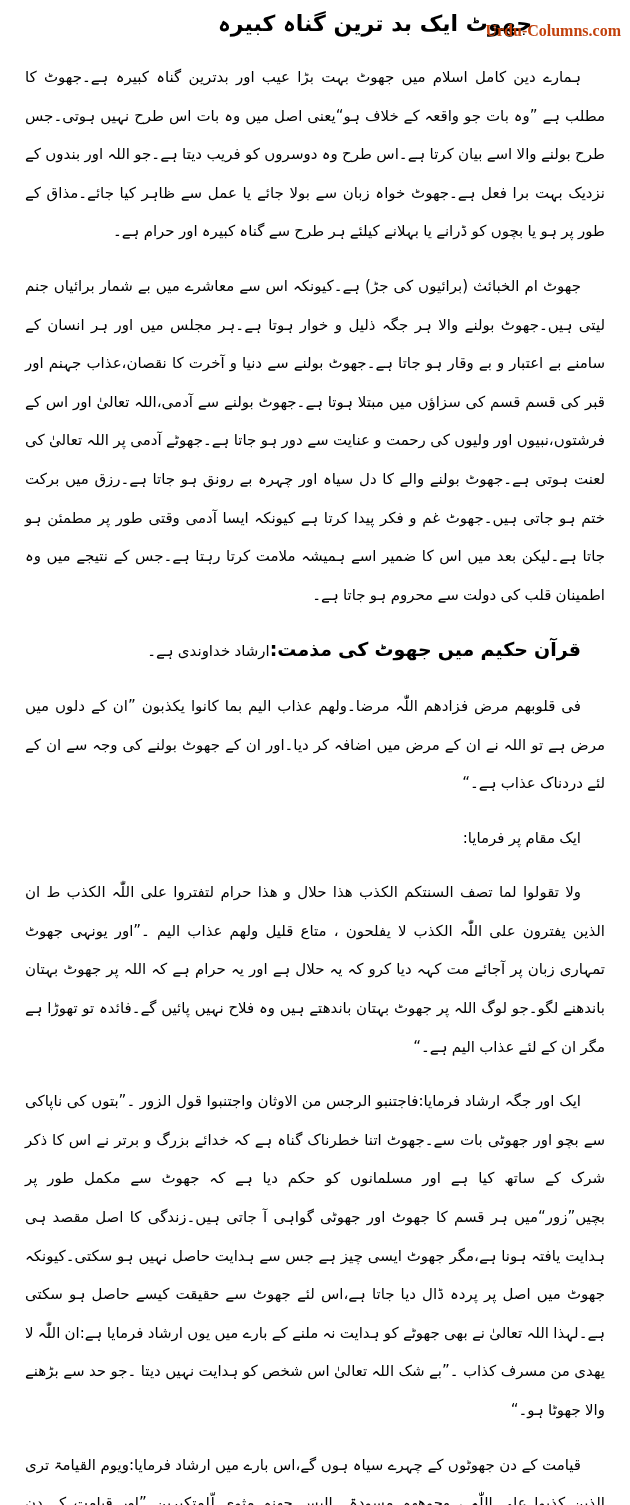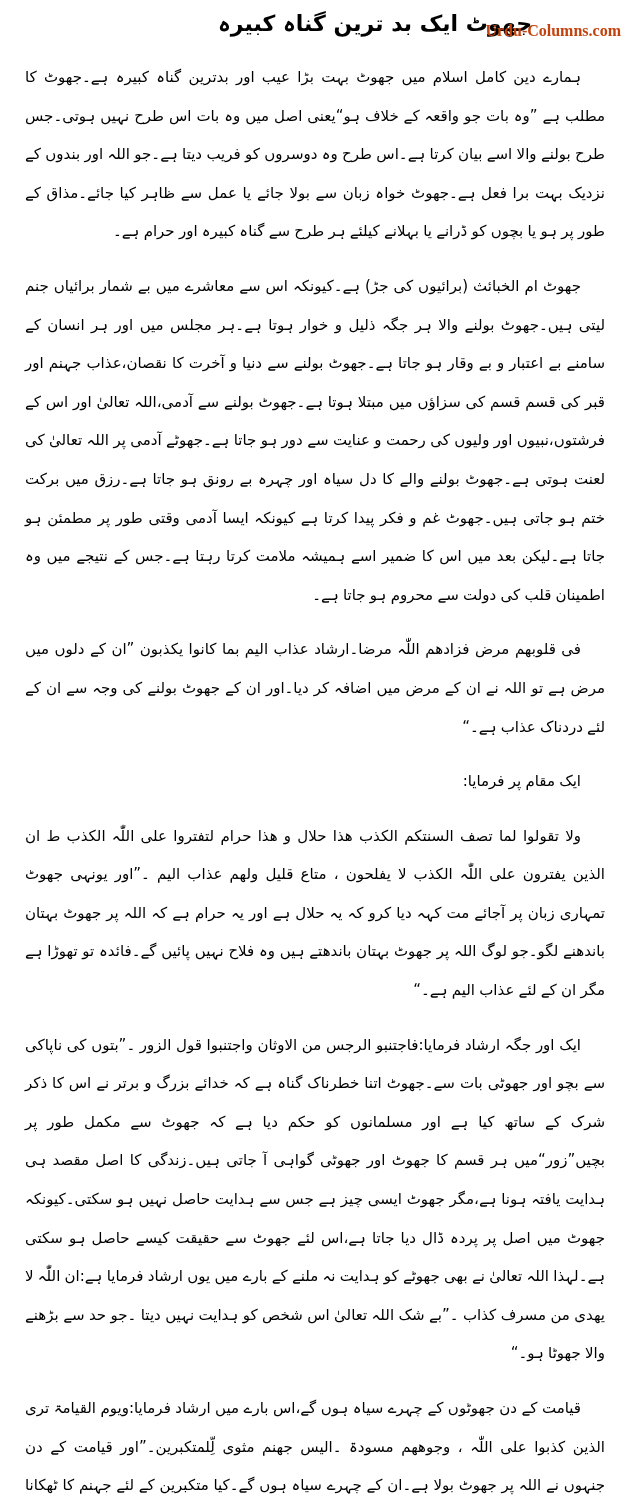--- a/index.html
+++ b/index.html
@@ -68,22 +68,23 @@
     <div class="badge">Urdu-Columns.com</div>
   </div>
 
   <div class="article">
 
     <p>ہمارے دین کامل اسلام میں جھوٹ بہت بڑا عیب اور بدترین گناہ کبیرہ ہے۔جھوٹ کا مطلب ہے ”وہ بات جو واقعہ کے خلاف ہو“یعنی اصل میں وہ بات اس طرح نہیں ہوتی۔جس طرح بولنے والا اسے بیان کرتا ہے۔اس طرح وہ دوسروں کو فریب دیتا ہے۔جو اللہ اور بندوں کے نزدیک بہت برا فعل ہے۔جھوٹ خواہ زبان سے بولا جائے یا عمل سے ظاہر کیا جائے۔مذاق کے طور پر ہو یا بچوں کو ڈرانے یا بہلانے کیلئے ہر طرح سے گناہ کبیرہ اور حرام ہے۔</p>
 
     <p>جھوٹ ام الخبائث (برائیوں کی جڑ) ہے۔کیونکہ اس سے معاشرے میں بے شمار برائیاں جنم لیتی ہیں۔جھوٹ بولنے والا ہر جگہ ذلیل و خوار ہوتا ہے۔ہر مجلس میں اور ہر انسان کے سامنے بے اعتبار و بے وقار ہو جاتا ہے۔جھوٹ بولنے سے دنیا و آخرت کا نقصان،عذاب جہنم اور قبر کی قسم قسم کی سزاؤں میں مبتلا ہوتا ہے۔جھوٹ بولنے سے آدمی،اللہ تعالیٰ اور اس کے فرشتوں،نبیوں اور ولیوں کی رحمت و عنایت سے دور ہو جاتا ہے۔جھوٹے آدمی پر اللہ تعالیٰ کی لعنت ہوتی ہے۔جھوٹ بولنے والے کا دل سیاہ اور چہرہ بے رونق ہو جاتا ہے۔رزق میں برکت ختم ہو جاتی ہیں۔جھوٹ غم و فکر پیدا کرتا ہے کیونکہ ایسا آدمی وقتی طور پر مطمئن ہو جاتا ہے۔لیکن بعد میں اس کا ضمیر اسے ہمیشہ ملامت کرتا رہتا ہے۔جس کے نتیجے میں وہ اطمینان قلب کی دولت سے محروم ہو جاتا ہے۔</p>
 
 
+    <p><span class="inline-heading">قرآن حکیم میں جھوٹ کی مذمت:</span><span>ارشاد خداوندی ہے۔</span></p>
 
-    <p>فی قلوبھم مرض فزادھم اللّٰہ مرضا۔ارشاد عذاب الیم بما کانوا یکذبون ”ان کے دلوں میں مرض ہے تو اللہ نے ان کے مرض میں اضافہ کر دیا۔اور ان کے جھوٹ بولنے کی وجہ سے ان کے لئے دردناک عذاب ہے۔“</p>
+    <p>فی قلوبھم مرض فزادھم اللّٰہ مرضا۔ولھم عذاب الیم بما کانوا یکذبون ”ان کے دلوں میں مرض ہے تو اللہ نے ان کے مرض میں اضافہ کر دیا۔اور ان کے جھوٹ بولنے کی وجہ سے ان کے لئے دردناک عذاب ہے۔“</p>
 
     <p>ایک مقام پر فرمایا:</p>
 
     <p>ولا تقولوا لما تصف السنتکم الکذب ھذا حلال و ھذا حرام لتفتروا علی اللّٰہ الکذب ط ان الذین یفترون علی اللّٰہ الکذب لا یفلحون ، متاع قلیل ولھم عذاب الیم ۔”اور یونہی جھوٹ تمہاری زبان پر آجائے مت کہہ دیا کرو کہ یہ حلال ہے اور یہ حرام ہے کہ اللہ پر جھوٹ بہتان باندھنے لگو۔جو لوگ اللہ پر جھوٹ بہتان باندھتے ہیں وہ فلاح نہیں پائیں گے۔فائدہ تو تھوڑا ہے مگر ان کے لئے عذاب الیم ہے۔“</p>
 
     <p>ایک اور جگہ ارشاد فرمایا:فاجتنبو الرجس من الاوثان واجتنبوا قول الزور ۔”بتوں کی ناپاکی سے بچو اور جھوٹی بات سے۔جھوٹ اتنا خطرناک گناہ ہے کہ خدائے بزرگ و برتر نے اس کا ذکر شرک کے ساتھ کیا ہے اور مسلمانوں کو حکم دیا ہے کہ جھوٹ سے مکمل طور پر بچیں”زور“میں ہر قسم کا جھوٹ اور جھوٹی گواہی آ جاتی ہیں۔زندگی کا اصل مقصد ہی ہدایت یافتہ ہونا ہے،مگر جھوٹ ایسی چیز ہے جس سے ہدایت حاصل نہیں ہو سکتی۔کیونکہ جھوٹ میں اصل پر پردہ ڈال دیا جاتا ہے،اس لئے جھوٹ سے حقیقت کیسے حاصل ہو سکتی ہے۔لہذا اللہ تعالیٰ نے بھی جھوٹے کو ہدایت نہ ملنے کے بارے میں یوں ارشاد فرمایا ہے:ان اللّٰہ لا یھدی من مسرف کذاب ۔”بے شک اللہ تعالیٰ اس شخص کو ہدایت نہیں دیتا ۔جو حد سے بڑھنے والا جھوٹا ہو۔“</p>
 
     <p>قیامت کے دن جھوٹوں کے چہرے سیاہ ہوں گے،اس بارے میں ارشاد فرمایا:ویوم القیامۃ تری الذین کذبوا علی اللّٰہ ، وجوھھم مسودۃ ۔الیس جھنم مثوی لِّلمتکبرین۔”اور قیامت کے دن جنہوں نے اللہ پر جھوٹ بولا ہے۔ان کے چہرے سیاہ ہوں گے۔کیا متکبرین کے لئے جہنم کا ٹھکانا کافی نہیں ہے؟“</p>
 
   </div>

